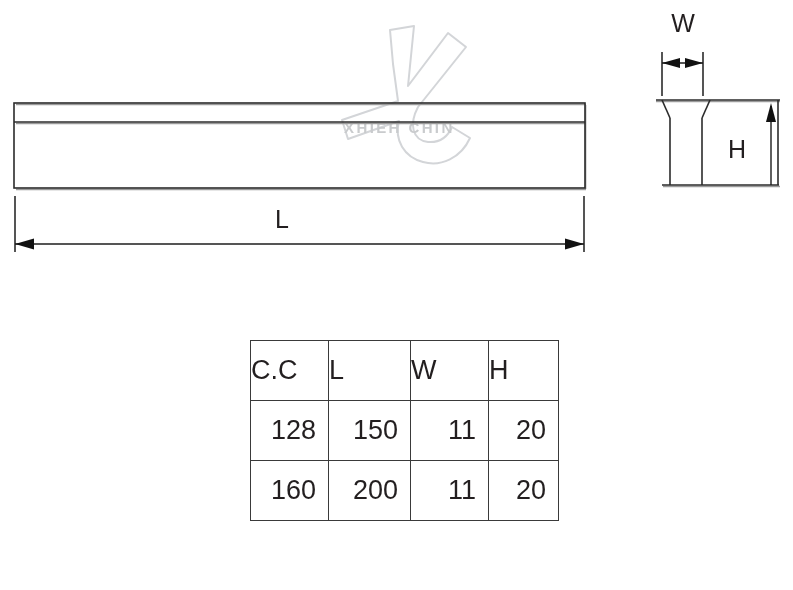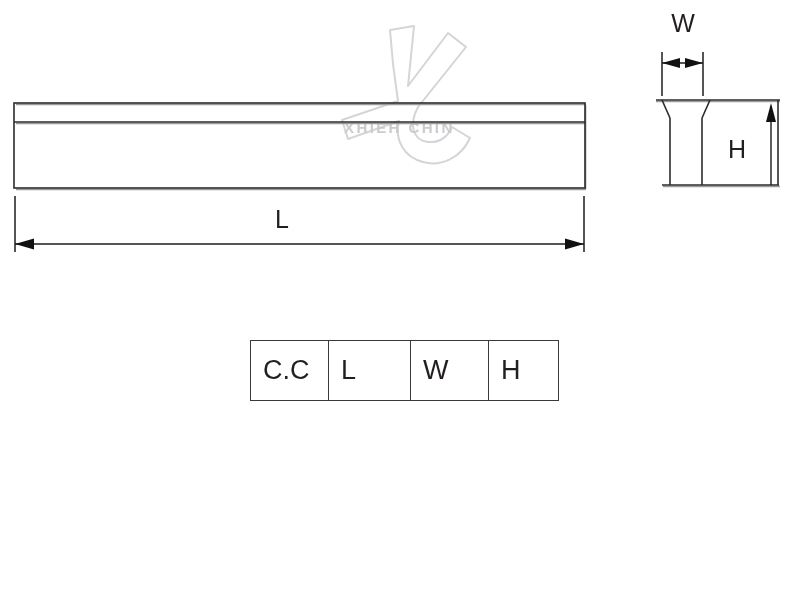--- a/index.html
+++ b/index.html
@@ -79,21 +79,21 @@
     font-family: "Liberation Sans", sans-serif;
     font-size: 27px;
     font-weight: normal;
     color: #231f20;
     height: 60px;
     padding: 0 9px;
     box-sizing: border-box;
   }
   #spec-table thead th {
     text-align: left;
-    padding-left: 12px;
+    padding-left: 0;
   }
   #spec-table thead th.col-cc { width: 78px; }
   #spec-table thead th.col-l  { width: 82px; }
   #spec-table thead th.col-w  { width: 78px; }
   #spec-table thead th.col-h  { width: 70px; }
   #spec-table tbody td {
     text-align: right;
     padding-right: 12px;
   }
 </style>
@@ -179,16 +179,28 @@
   <table id="spec-table">
     <thead>
       <tr>
         <th class="col-cc">C.C</th>
         <th class="col-l">L</th>
         <th class="col-w">W</th>
         <th class="col-h">H</th>
       </tr>
     </thead>
     <tbody>
+      <tr>
+        <td>128</td>
+        <td>150</td>
+        <td>11</td>
+        <td>20</td>
+      </tr>
+      <tr>
+        <td>160</td>
+        <td>200</td>
+        <td>11</td>
+        <td>20</td>
+      </tr>
     </tbody>
   </table>
 
 </div>
 
 </body></html>

